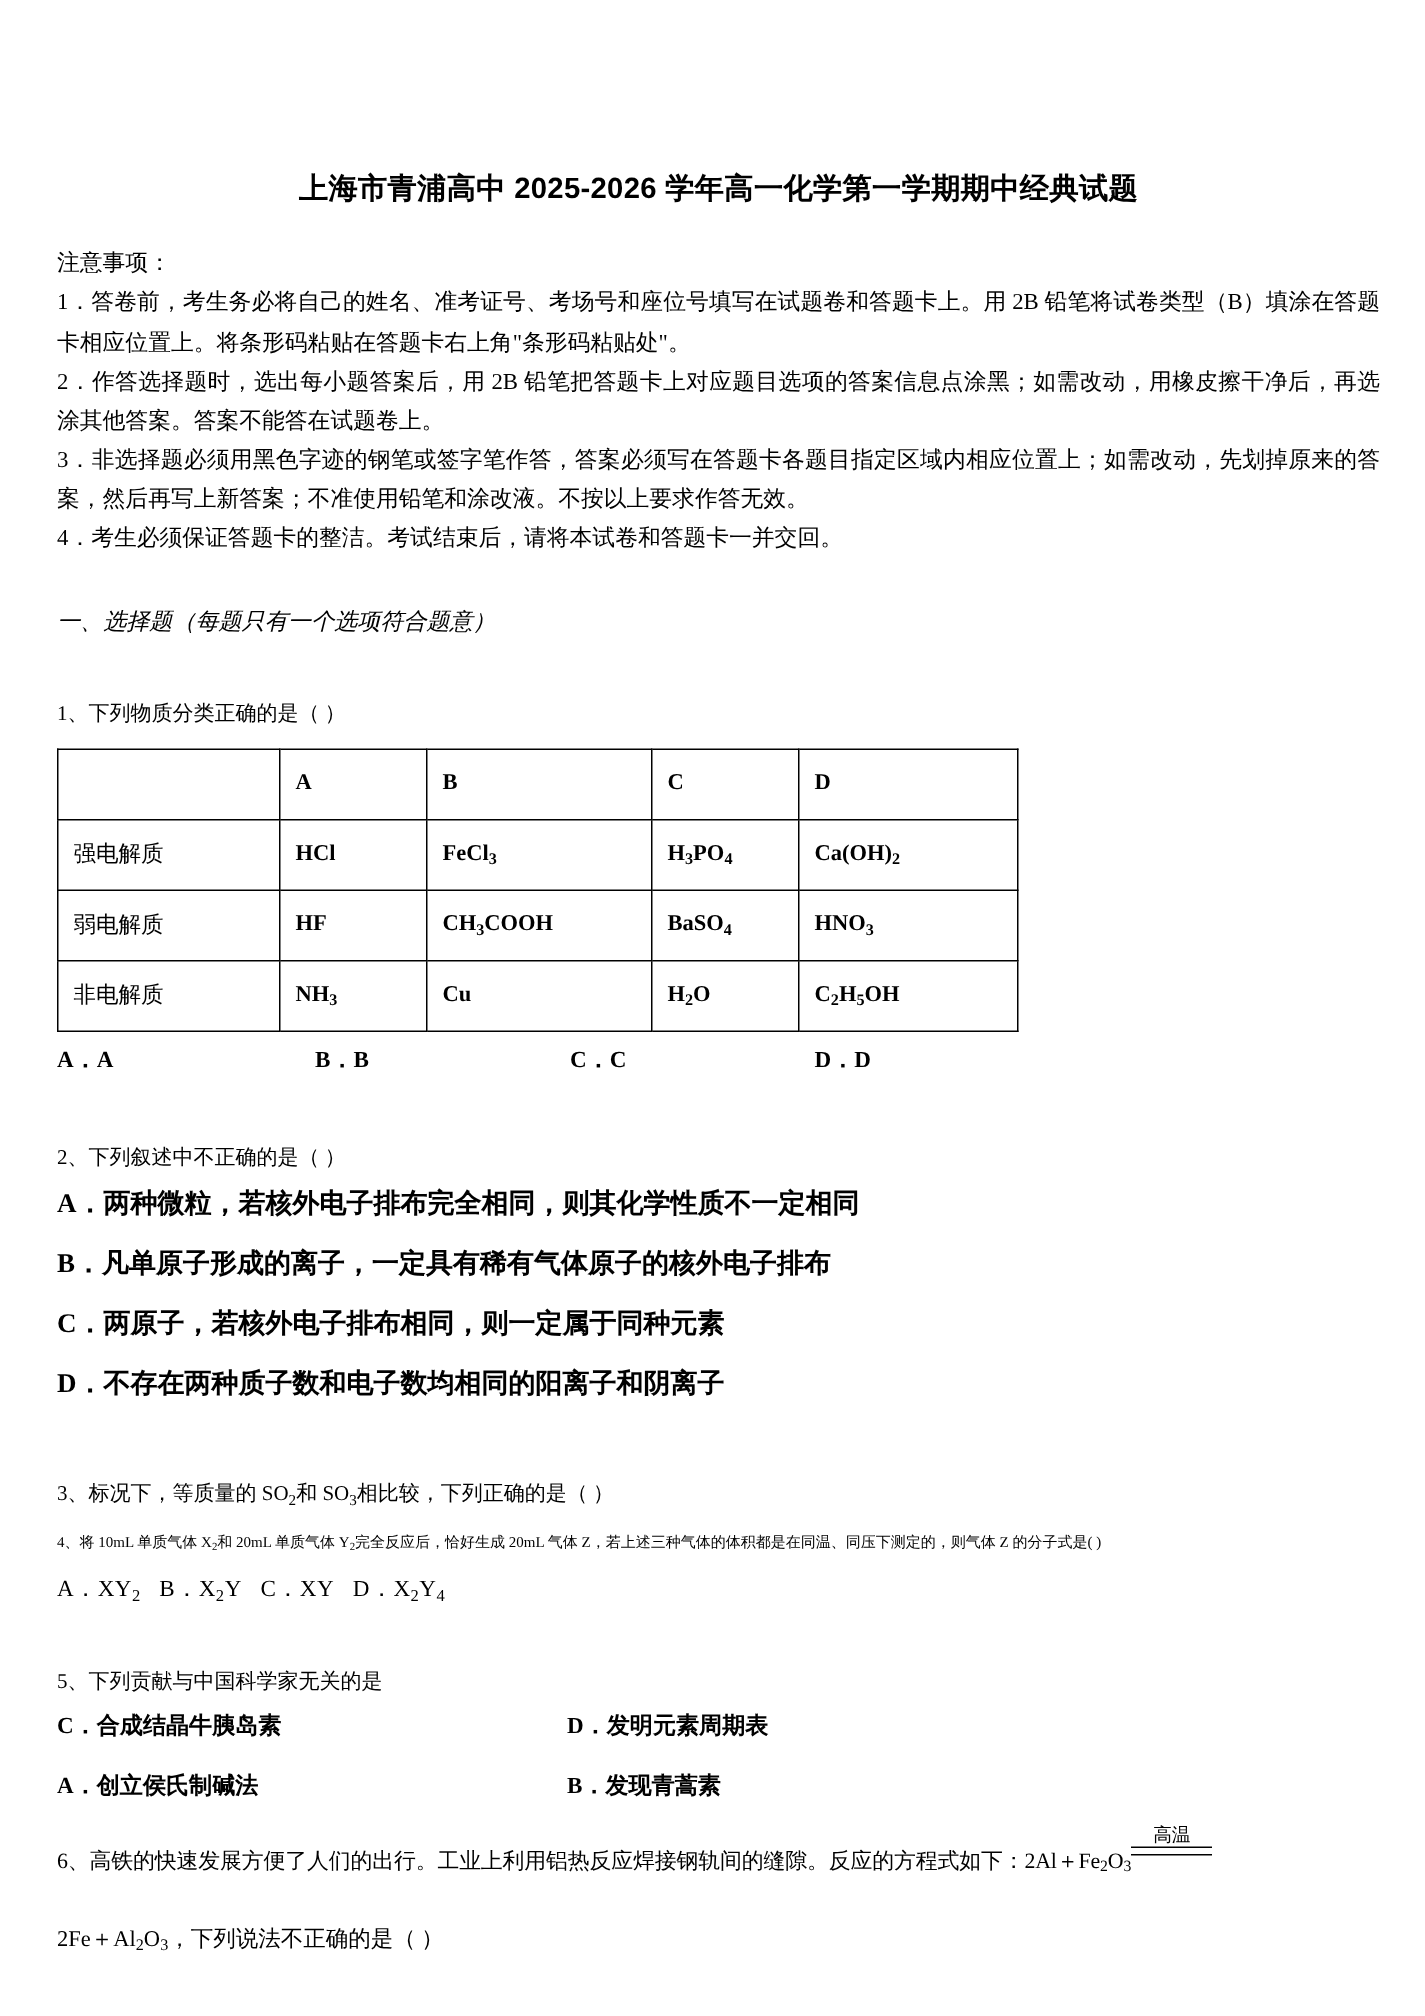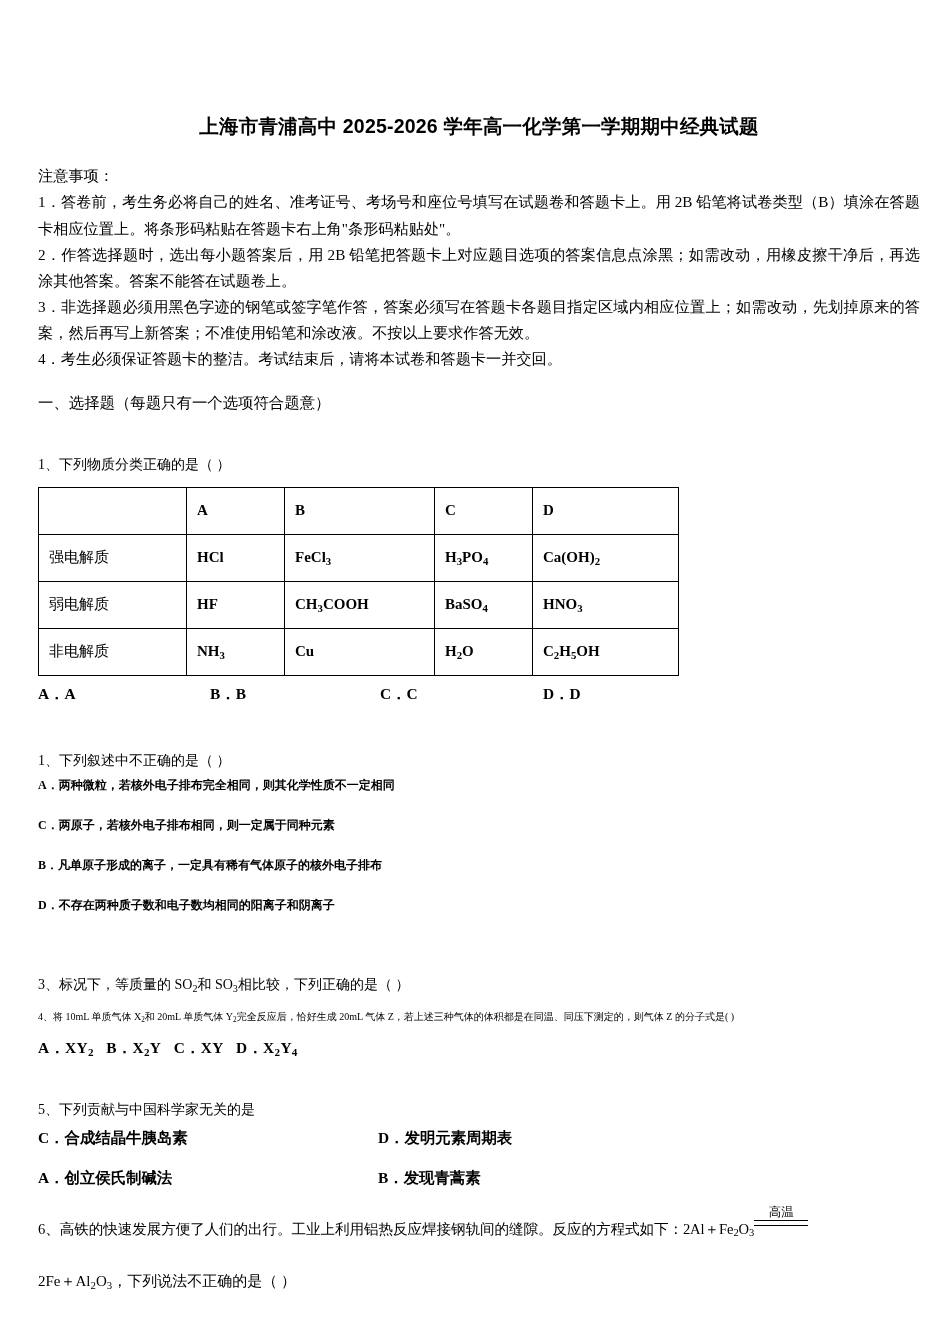--- a/index.html
+++ b/index.html
@@ -54,23 +54,24 @@
   }
   .notice-item {
     font-size: 15.2px;
     line-height: 1.72;
     text-align: justify;
     text-justify: inter-ideograph;
   }
 
   
   .section-head {
-    margin-top: 18px;
+    margin-top: 30px;
     font-size: 15.4px;
     line-height: 1.68;
+    font-style: italic;
   }
   .q-stem {
     font-size: 14px;
     line-height: 1.68;
     margin-top: 37px;
   }
 
   
   table.cls-table {
     border-collapse: collapse;
@@ -132,33 +133,33 @@
     white-space: nowrap;
   }
   .g2-l { left: 0px; }
   .g2-r { left: 340px; }
 
   .opt-list-a {
     margin-top: 4px;
   }
   .opt-list-a .line {
     height: 40px;
-    font-size: 12px;
+    font-size: 18px;
     line-height: 1.6;
   }
   .bold { font-weight: bold; }
 
   .q-block { margin-top: 14px; }
   .q-block.tight { margin-top: 10px; }
 
   .inline-opts {
     font-size: 15.4px;
     margin-top: 8px;
     line-height: 1.7;
-    font-weight: bold;
+    font-weight: normal;
     letter-spacing: 0.3px;
   }
 
   .para-wide {
     font-size: 10px;
     line-height: 2.0;
     text-align: justify;
     text-justify: inter-ideograph;
   }
 
@@ -270,25 +271,25 @@
 
       <div class="opt-row4">
         <span class="o4-1">A．A</span>
         <span class="o4-2">B．B</span>
         <span class="o4-3">C．C</span>
         <span class="o4-4">D．D</span>
       </div>
     </div>
 
     <div class="q-block">
-      <div class="q-stem">1、下列叙述中不正确的是（       ）</div>
+      <div class="q-stem">2、下列叙述中不正确的是（       ）</div>
       <div class="opt-list-a">
         <div class="line bold">A．两种微粒，若核外电子排布完全相同，则其化学性质不一定相同</div>
+        <div class="line bold">B．凡单原子形成的离子，一定具有稀有气体原子的核外电子排布</div>
         <div class="line bold">C．两原子，若核外电子排布相同，则一定属于同种元素</div>
-        <div class="line bold">B．凡单原子形成的离子，一定具有稀有气体原子的核外电子排布</div>
         <div class="line bold">D．不存在两种质子数和电子数均相同的阳离子和阴离子</div>
       </div>
     </div>
 
     <div class="q-block tight">
       <div class="q-stem"><span>3、标况下，等质量的 SO</span><sub>2</sub><span>和 SO</span><sub>3</sub><span>相比较，下列正确的是（        ）</span></div>
     </div>
 
     <div class="q-block tight">
       <div class="para-wide"><span>4、将 10mL 单质气体 X</span><sub>2</sub><span>和 20mL 单质气体 Y</span><sub>2</sub><span>完全反应后，恰好生成 20mL 气体 Z，若上述三种气体的体积都是在同</span><span>温、同压下测定的，则气体 Z 的分子式是(  )</span></div>

